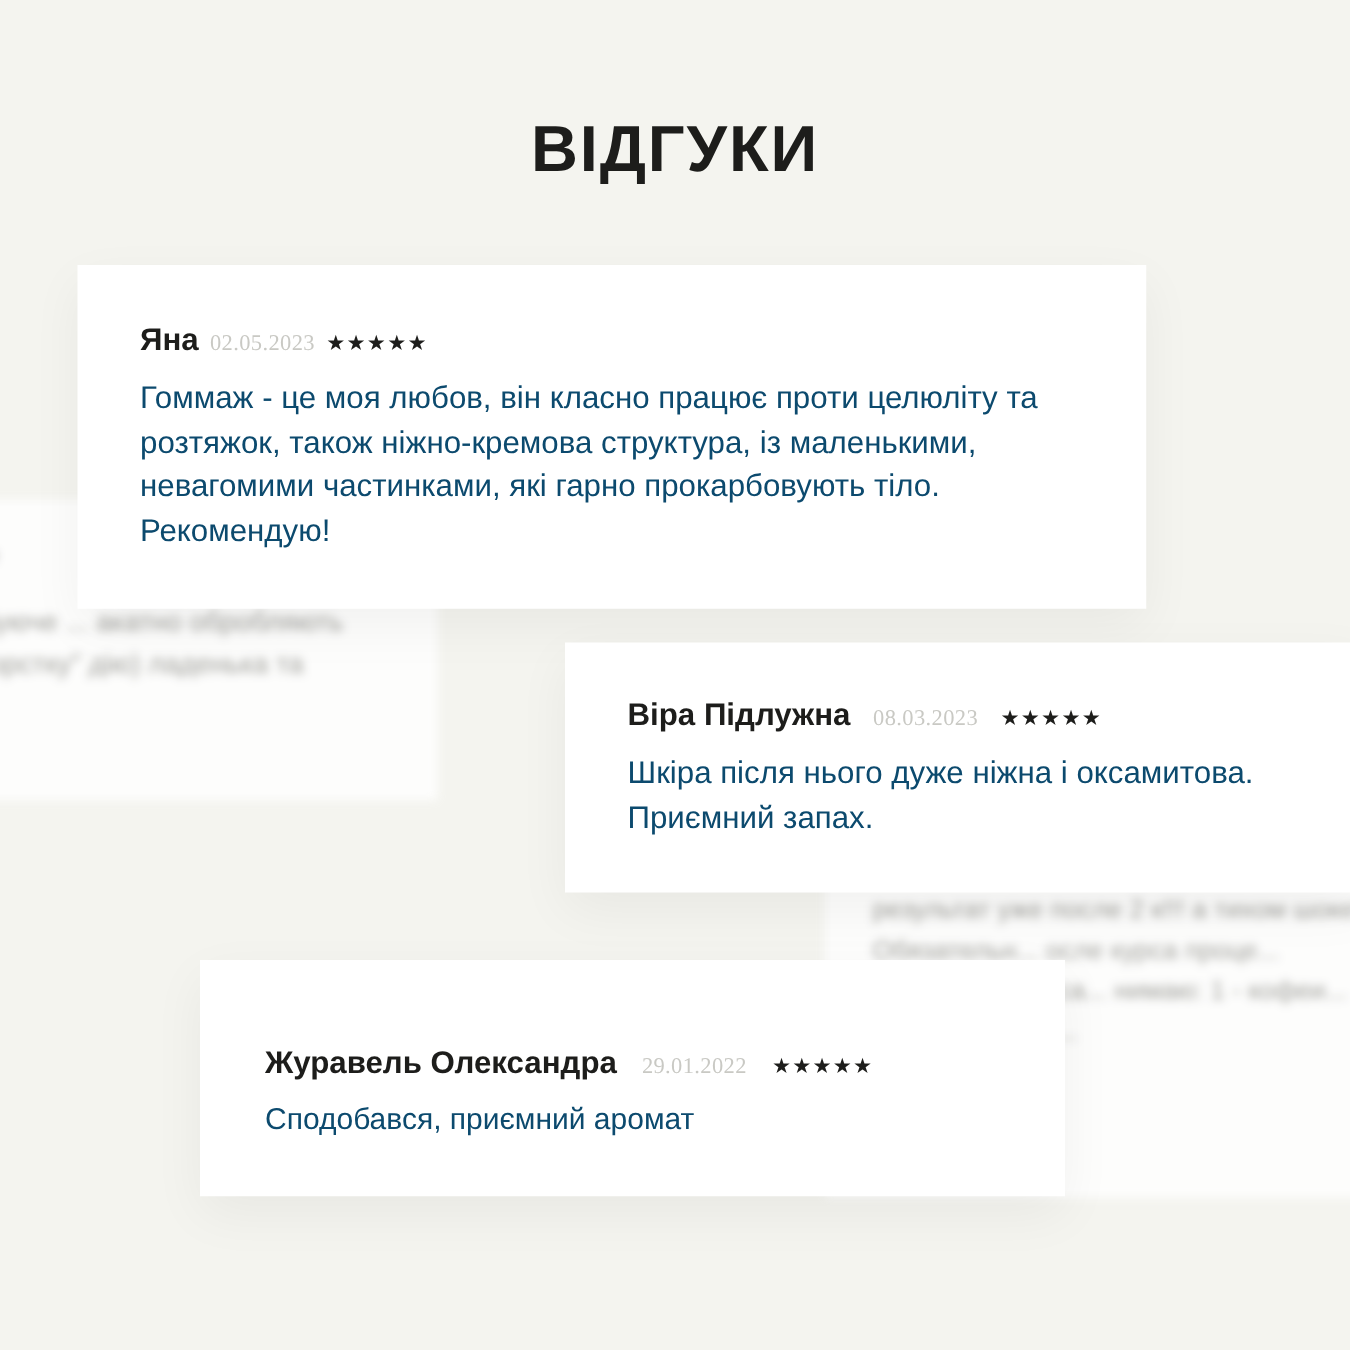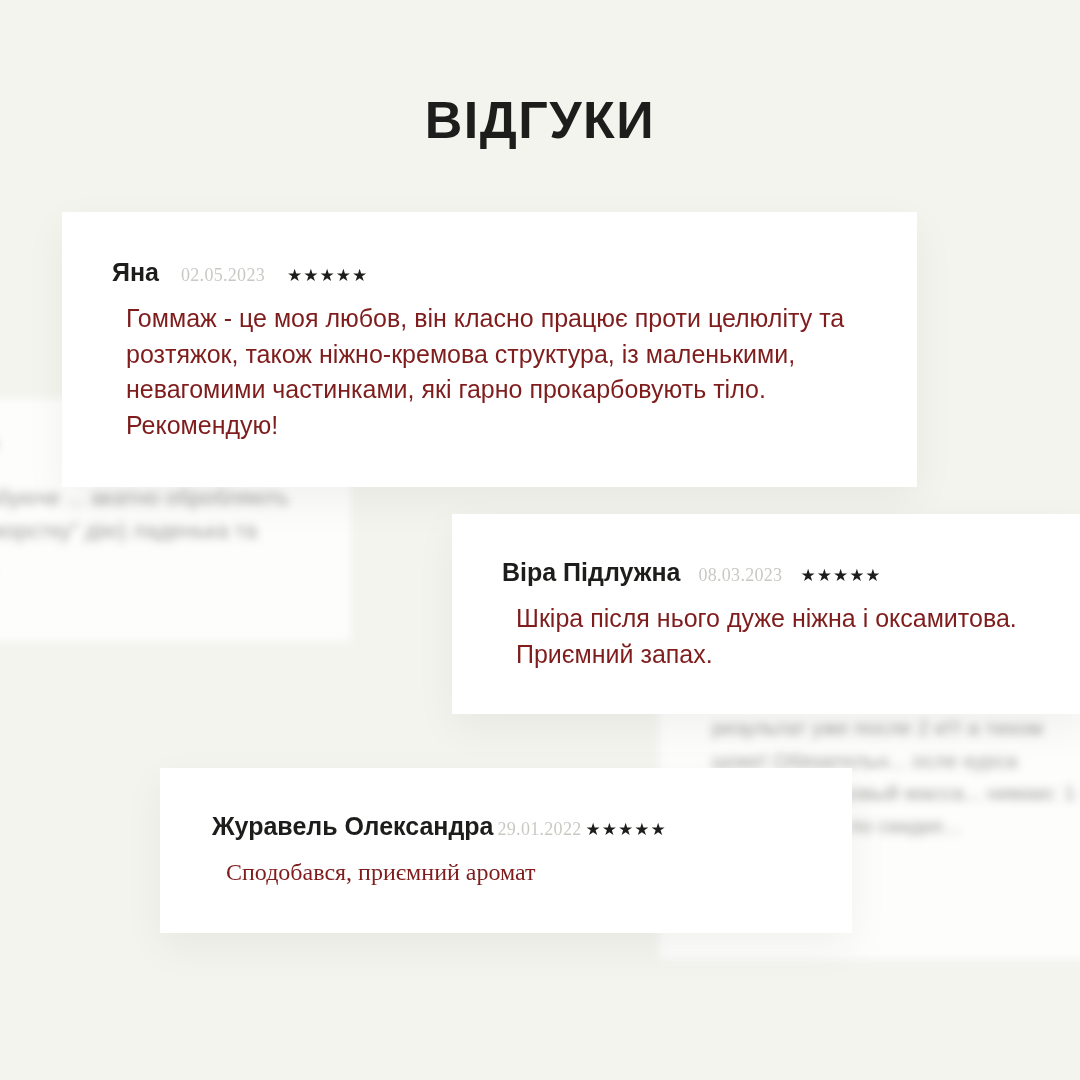--- a/index.html
+++ b/index.html
@@ -66,34 +66,33 @@
   .stars {
     font-size: 17px;
     letter-spacing: 1px;
     color: #1d1d1b;
     white-space: nowrap;
   }
   .card-text {
     margin-top: 14px;
     font-size: 25px;
     line-height: 1.42;
-    color: #7f1d1d;
-    margin-left: 14px;
+    color: #0c4a6e;
   }
 
   
   #card-yana {
     left: 62px;
     top: 212px;
     width: 855px;
     padding: 46px 50px 44px 50px;
     box-shadow: 0 14px 40px rgba(0,0,0,0.05);
     z-index: 5;
   }
-  #card-yana .card-head { gap: 22px; }
+  #card-yana .card-head { gap: 9px; }
   #card-yana .card-text { max-width: 790px; }
 
   
   #card-vira {
     left: 452px;
     top: 514px;
     width: 640px;
     padding: 44px 50px 42px 50px;
     box-shadow: 0 14px 40px rgba(0,0,0,0.05);
     z-index: 6;
@@ -102,22 +101,22 @@
 
   
   #card-zhuravel {
     left: 160px;
     top: 768px;
     width: 692px;
     padding: 44px 50px 44px 52px;
     box-shadow: 0 14px 40px rgba(0,0,0,0.05);
     z-index: 7;
   }
-  #card-zhuravel .card-head { gap: 4px; }
-  #card-zhuravel .card-text { font-size: 24px; font-family: Liberation Serif, serif; }
+  #card-zhuravel .card-head { gap: 20px; margin-top: 24px; }
+  #card-zhuravel .card-text { font-size: 24px; }
 
   
   #card-bg-left {
     left: -120px;
     top: 400px;
     width: 470px;
     height: 240px;
     padding: 34px 40px;
     z-index: 2;
   }

